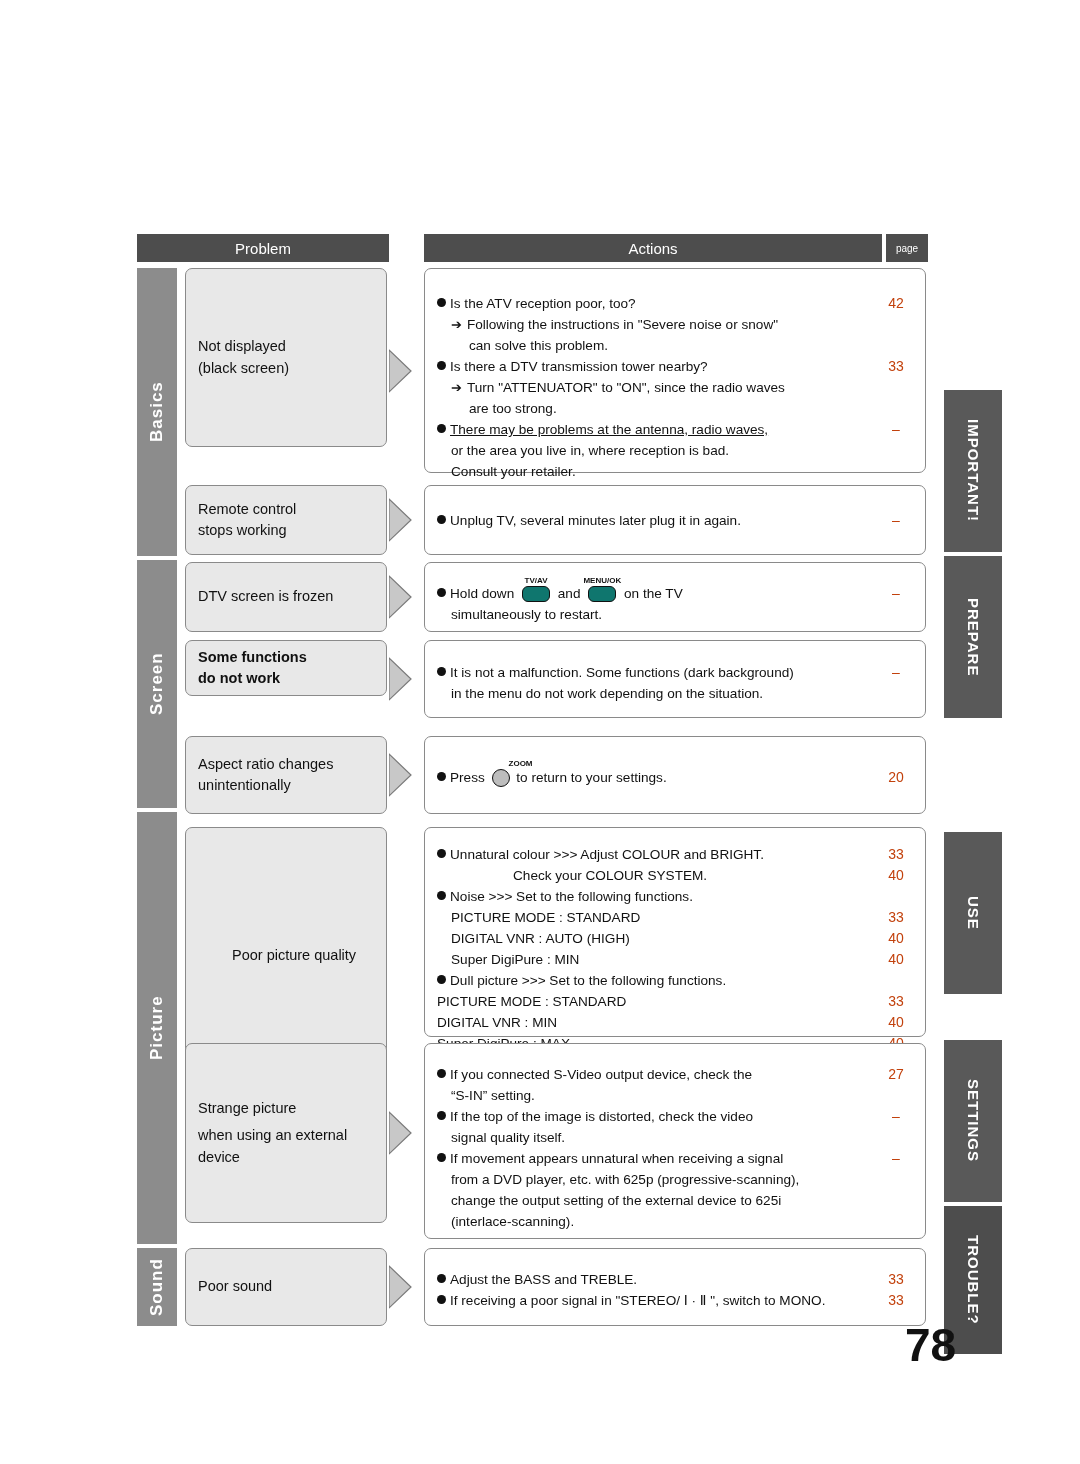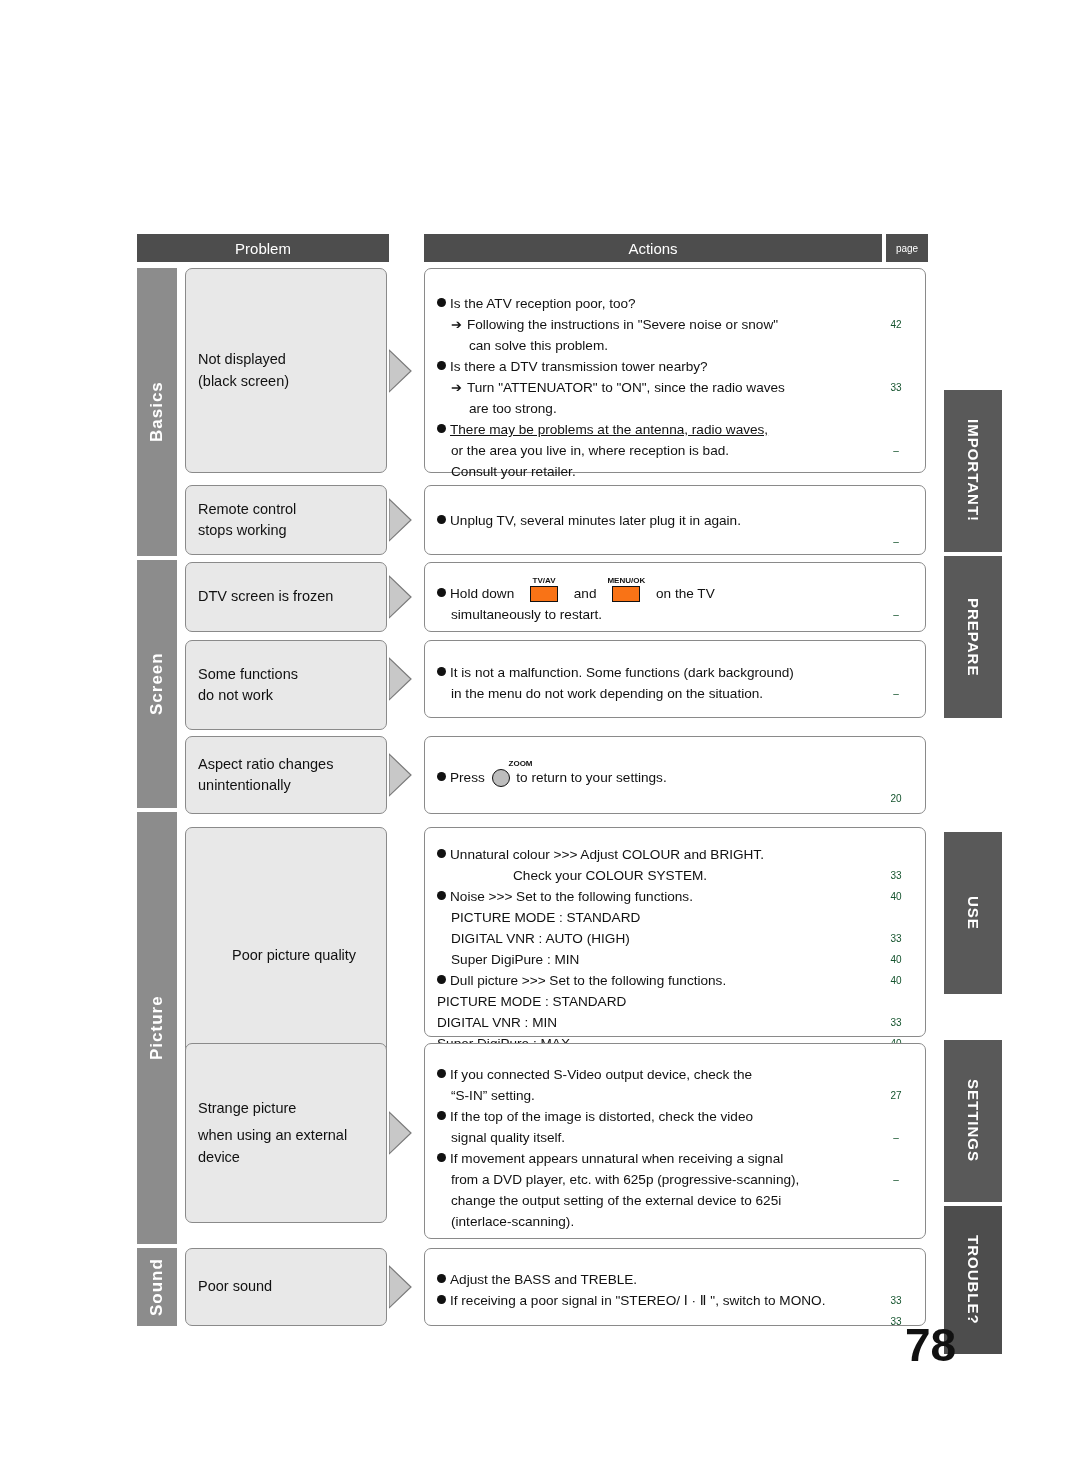--- a/index.html
+++ b/index.html
@@ -62,21 +62,21 @@
     position:absolute;left:424px;width:502px;
     border:1px solid #8a8a8a;border-radius:7px;background:#fff;
     box-sizing:border-box;
   }
   .act-inner{position:relative;width:100%;height:100%;}
   .aline{
     position:absolute;font-size:13.6px;line-height:1.3;color:#111;
     white-space:nowrap;
   }
   .pg{
-    position:absolute;right:14px;font-size:10px;color:#14532d;width:30px;text-align:center;margin-top:24px;
+    position:absolute;right:14px;font-size:14px;color:#c2410c;width:30px;text-align:center;
   }
   .bullet{
     display:inline-block;width:9px;height:9px;border-radius:50%;
     background:#111;margin-right:4px;vertical-align:1px;
   }
   .rarrow{
     display:inline-block;margin-right:5px;color:#111;font-size:13px;
   }
 
   
@@ -93,22 +93,22 @@
   .tab-settings{top:1040px;height:162px;}
   .tab-trouble{top:1206px;height:148px;background:#4d4d4d;}
 
   .pagenum{
     position:absolute;left:905px;top:1318px;font-size:46px;font-weight:bold;color:#111;
   }
 
   
   .key{
     display:inline-block;position:relative;vertical-align:middle;
-    width:26px;height:14px;border:1.4px solid #111;border-radius:0;
-    background:#f97316;margin:0 12px;
+    width:26px;height:14px;border:1.4px solid #111;border-radius:6px;
+    background:#0f766e;margin:0 4px;
   }
   .key-lbl{
     position:absolute;top:-11px;left:50%;transform:translateX(-50%);
     font-size:8px;font-weight:bold;white-space:nowrap;color:#111;
   }
   .keyround{
     display:inline-block;position:relative;vertical-align:middle;
     width:16px;height:16px;border:1.4px solid #111;border-radius:50%;
     background:#bdbdbd;margin:0 3px;
   }
@@ -121,21 +121,21 @@
 
   <div class="hdr-problem">Problem</div>
   <div class="hdr-actions">Actions</div>
   <div class="hdr-page">page</div>
 
   <div class="cat cat-basics">Basics</div>
   <div class="cat cat-screen">Screen</div>
   <div class="cat cat-picture">Picture</div>
   <div class="cat cat-sound">Sound</div>
 
-  <div class="prob" style="top:268px;height:205px;">
+  <div class="prob" style="top:268px;height:179px;">
     <div>
       <span>Not displayed</span>
       <span>(black screen)</span>
     </div>
   </div>
   <div class="arrow" style="left:389px;top:348px;">
     <svg width="34" height="46" viewBox="0 0 34 46">
         <polygon points="0,2 22,23 0,44" fill="#c8c8c8" stroke="#7a7a7a" stroke-width="1.2"></polygon>
       </svg>
   </div>
@@ -191,21 +191,21 @@
         <span class="key"><span class="key-lbl">TV/AV</span></span>
         <span>and</span>
         <span class="key"><span class="key-lbl">MENU/OK</span></span>
         <span>on the TV</span>
       </div>
       <div class="pg" style="top:22px;">–</div>
       <div class="aline" style="left:26px;top:43px;"><span>simultaneously to restart.</span></div>
     </div>
   </div>
 
-  <div class="prob" style="top:640px;height:90px;">
+  <div class="prob" style="top:640px;height:56px;font-weight:bold;">
     <div>
       <span>Some functions</span>
       <span>do not work</span>
     </div>
   </div>
   <div class="arrow" style="left:389px;top:656px;">
     <svg width="34" height="46" viewBox="0 0 34 46">
         <polygon points="0,2 22,23 0,44" fill="#c8c8c8" stroke="#7a7a7a" stroke-width="1.2"></polygon>
       </svg>
   </div>

